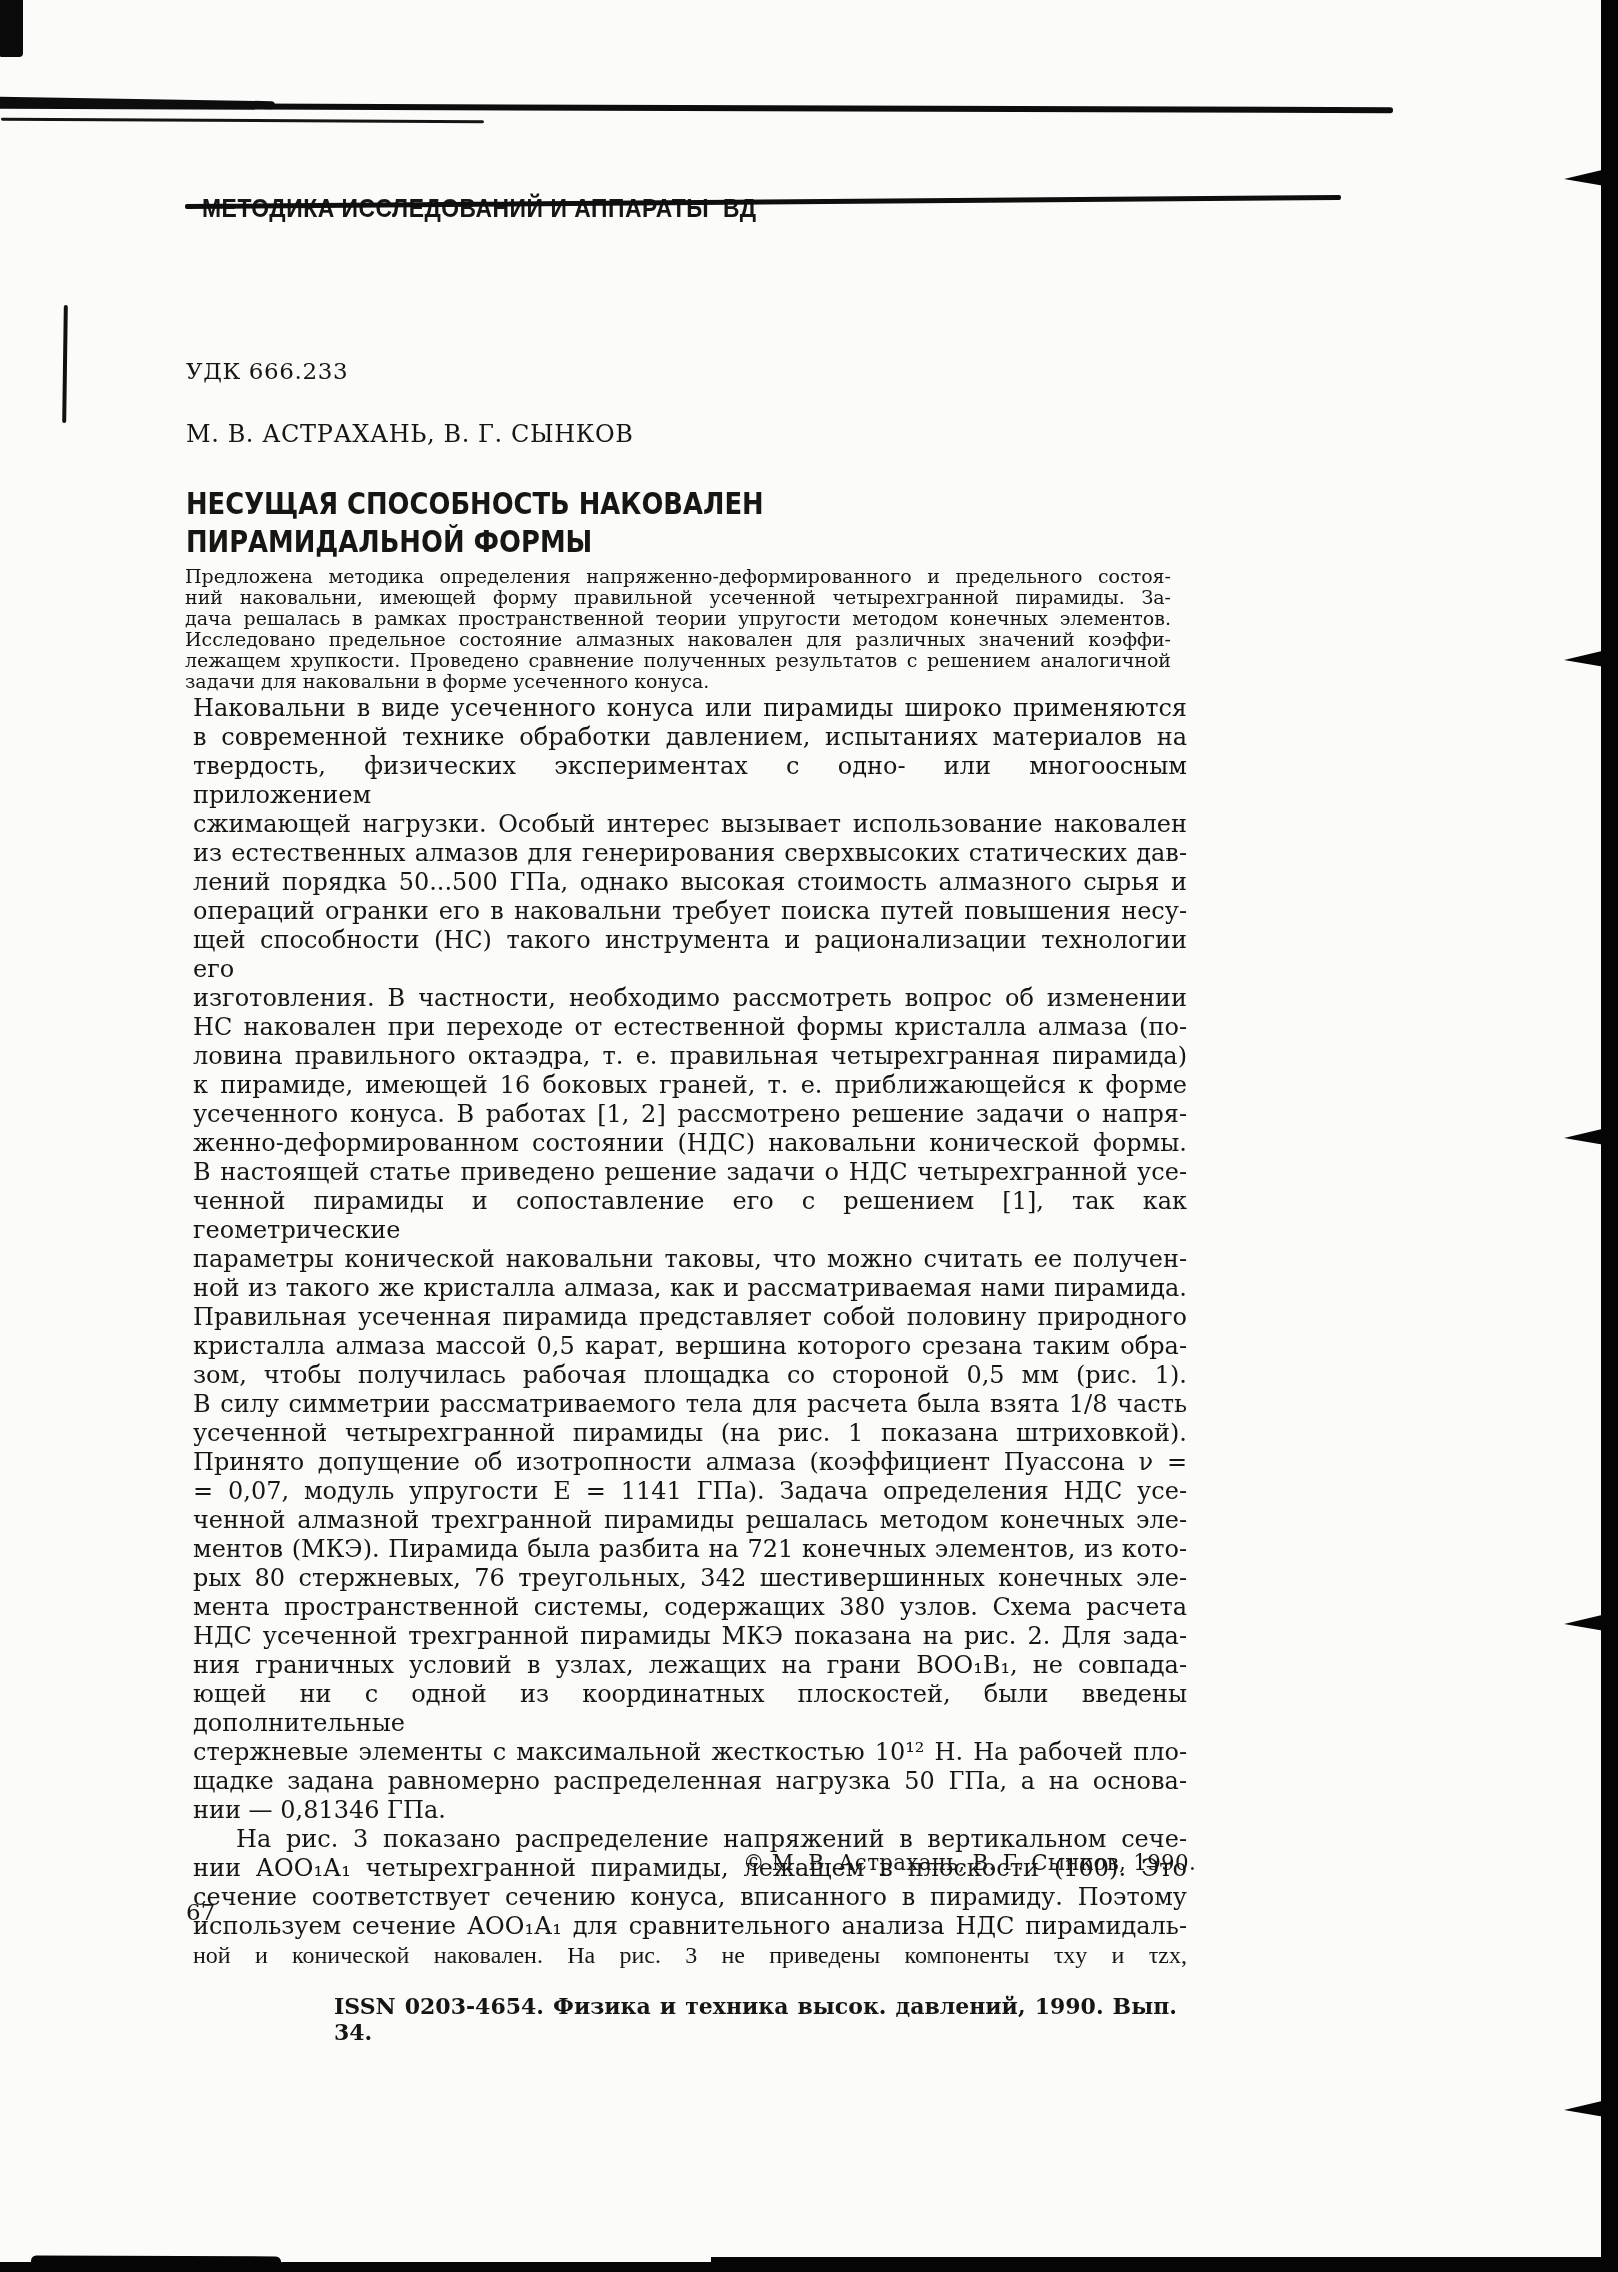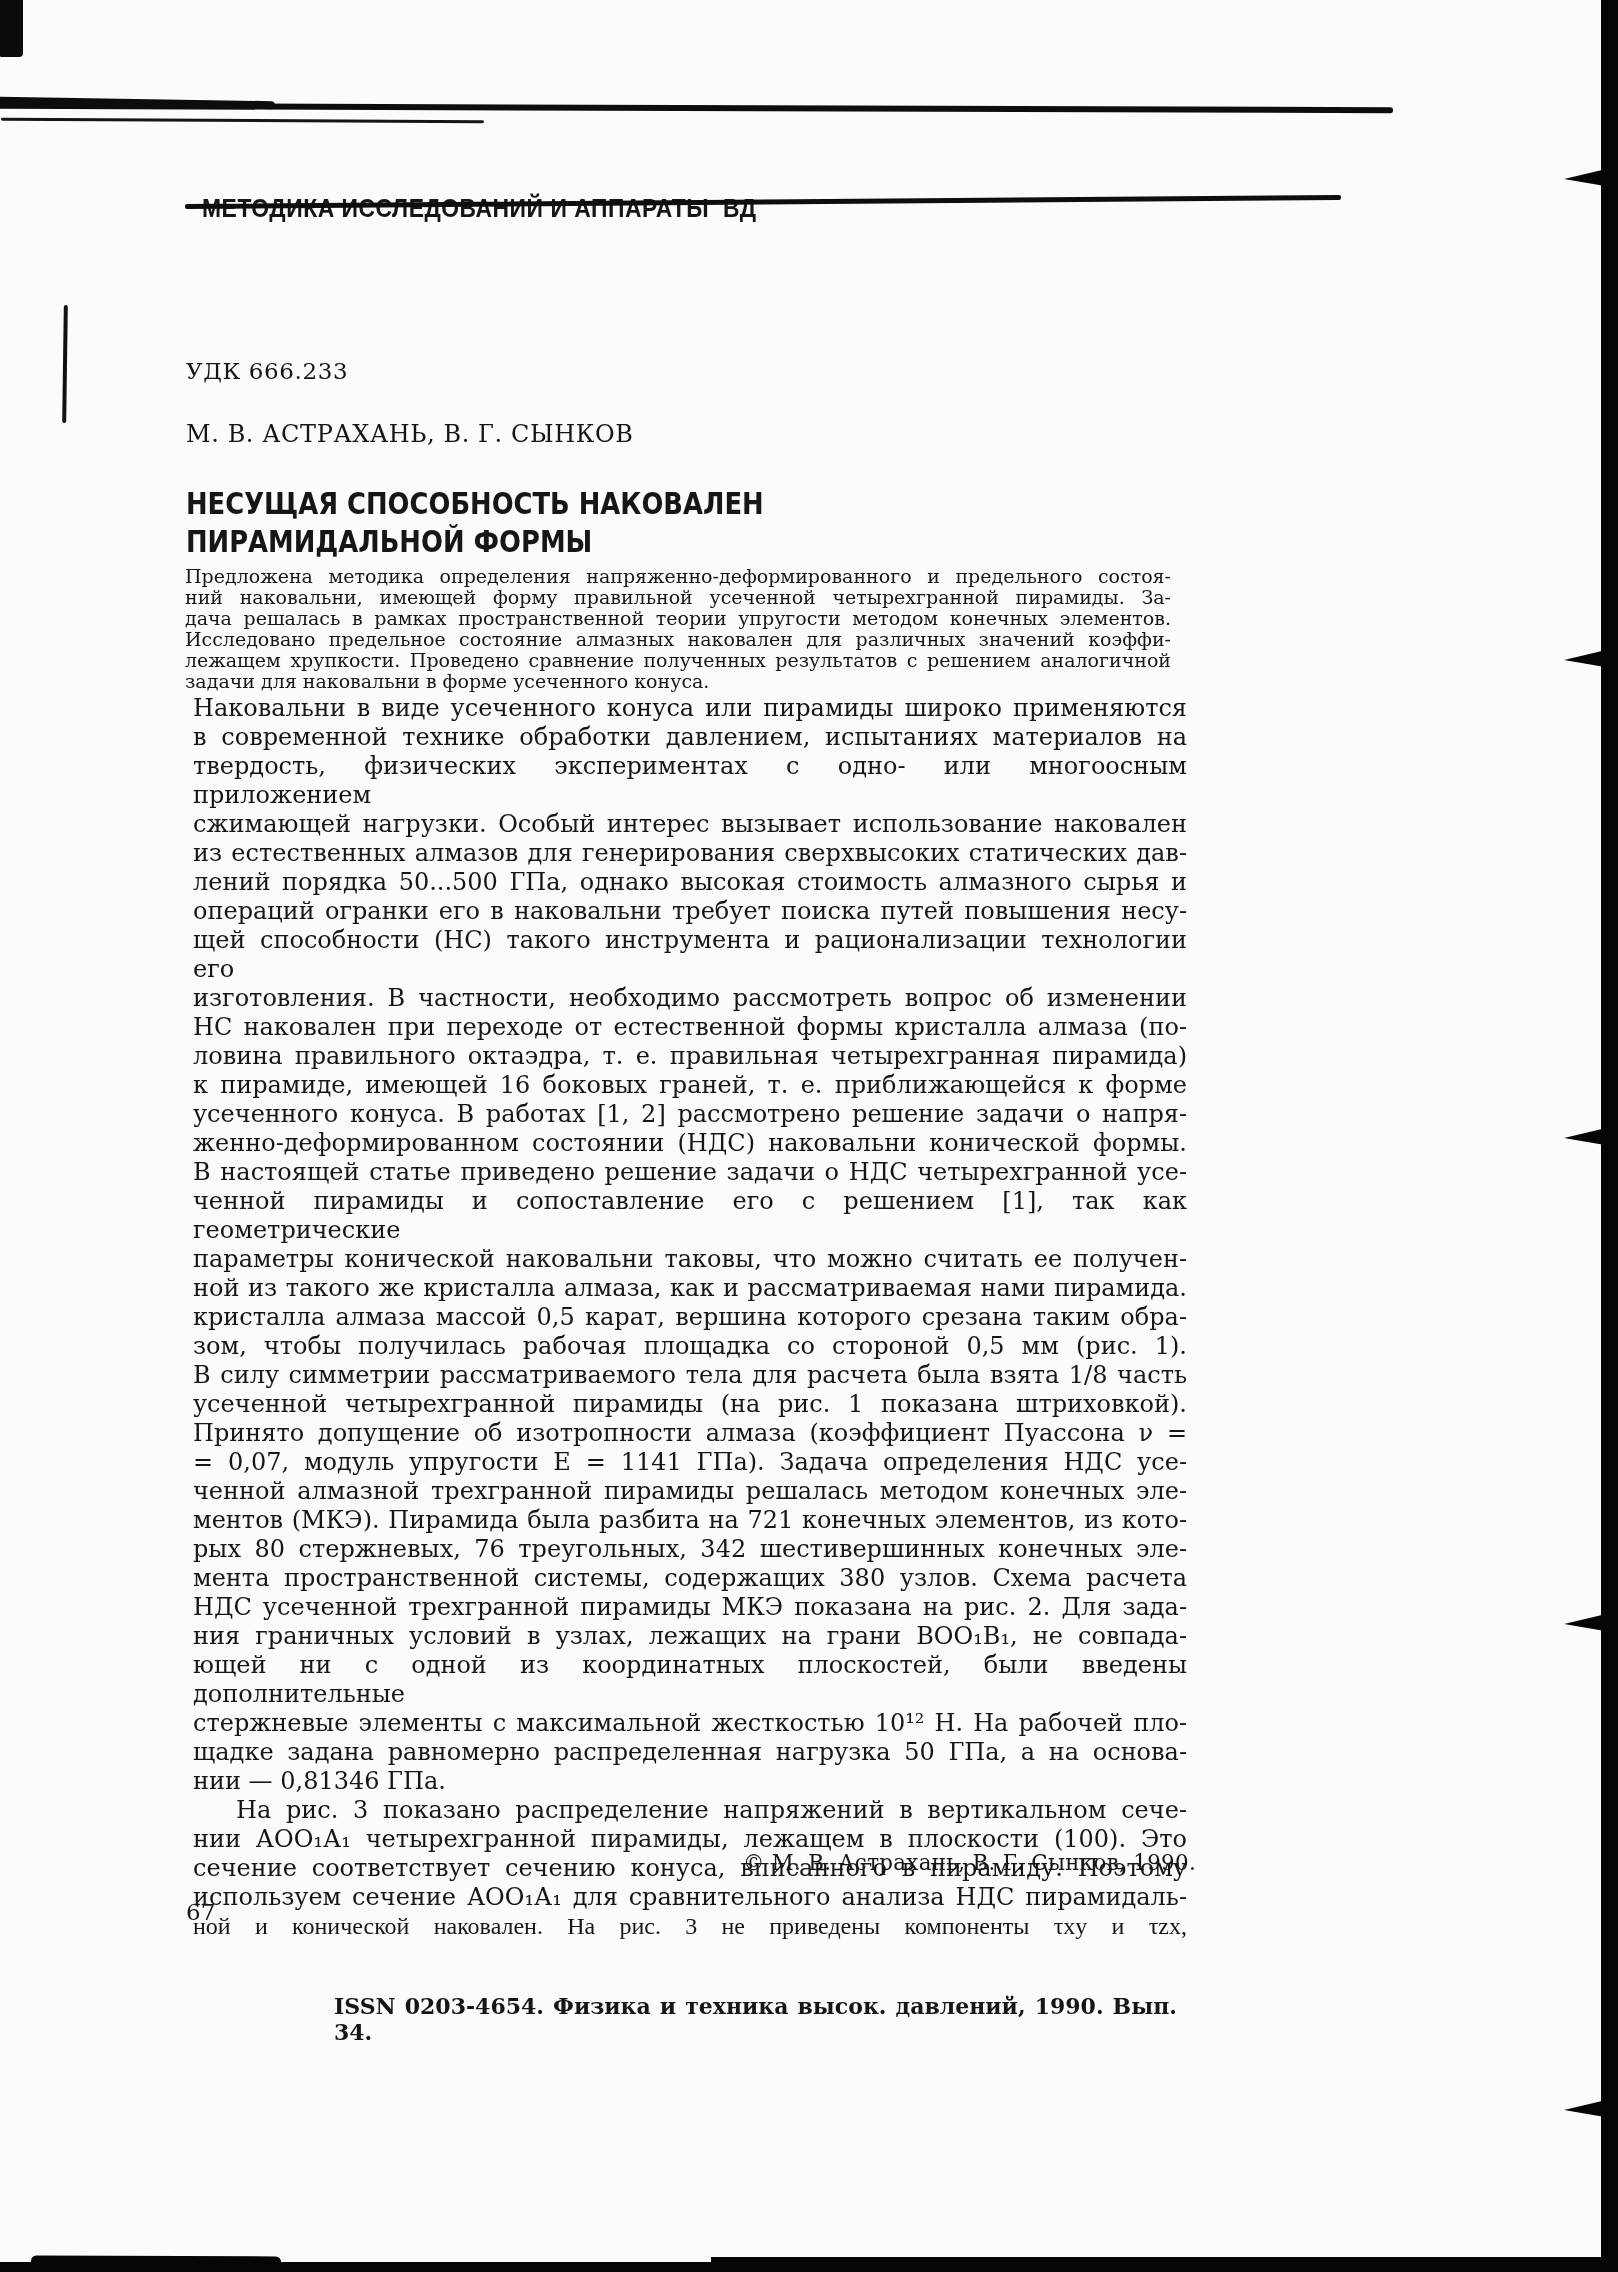--- a/index.html
+++ b/index.html
@@ -99,20 +99,21 @@
       <div class="line">изготовления. В частности, необходимо рассмотреть вопрос об изменении</div>
       <div class="line">НС наковален при переходе от естественной формы кристалла алмаза (по-</div>
       <div class="line">ловина правильного октаэдра, т. е. правильная четырехгранная пирамида)</div>
       <div class="line">к пирамиде, имеющей 16 боковых граней, т. е. приближающейся к форме</div>
       <div class="line">усеченного конуса. В работах [1, 2] рассмотрено решение задачи о напря-</div>
       <div class="line">женно-деформированном состоянии (НДС) наковальни конической формы.</div>
       <div class="line">В настоящей статье приведено решение задачи о НДС четырехгранной усе-</div>
       <div class="line">ченной пирамиды и сопоставление его с решением [1], так как геометрические</div>
       <div class="line">параметры конической наковальни таковы, что можно считать ее получен-</div>
       <div class="line">ной из такого же кристалла алмаза, как и рассматриваемая нами пирамида.</div>
+      <div class="line">Правильная усеченная пирамида представляет собой половину природного</div>
       <div class="line">кристалла алмаза массой 0,5 карат, вершина которого срезана таким обра-</div>
       <div class="line">зом, чтобы получилась рабочая площадка со стороной 0,5 мм (рис. 1).</div>
       <div class="line">В силу симметрии рассматриваемого тела для расчета была взята 1/8 часть</div>
       <div class="line">усеченной четырехгранной пирамиды (на рис. 1 показана штриховкой).</div>
       <div class="line">Принято допущение об изотропности алмаза (коэффициент Пуассона ν =</div>
       <div class="line">= 0,07, модуль упругости Е = 1141 ГПа). Задача определения НДС усе-</div>
       <div class="line">ченной алмазной трехгранной пирамиды решалась методом конечных эле-</div>
       <div class="line">ментов (МКЭ). Пирамида была разбита на 721 конечных элементов, из кото-</div>
       <div class="line">рых 80 стержневых, 76 треугольных, 342 шестивершинных конечных эле-</div>
       <div class="line">мента пространственной системы, содержащих 380 узлов. Схема расчета</div>

